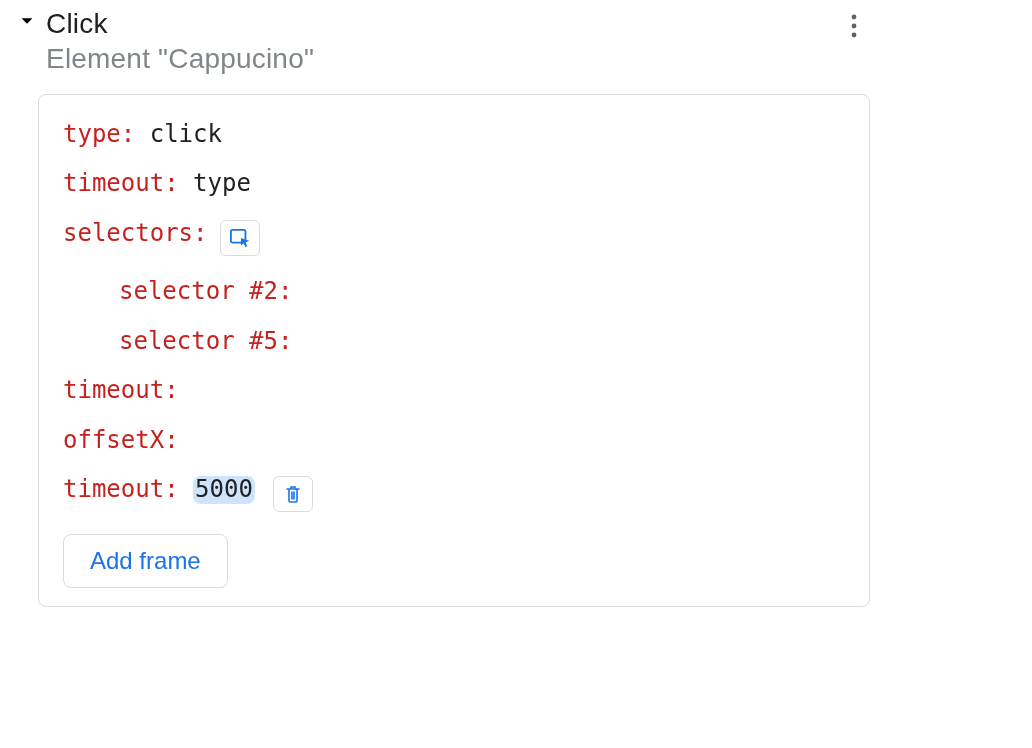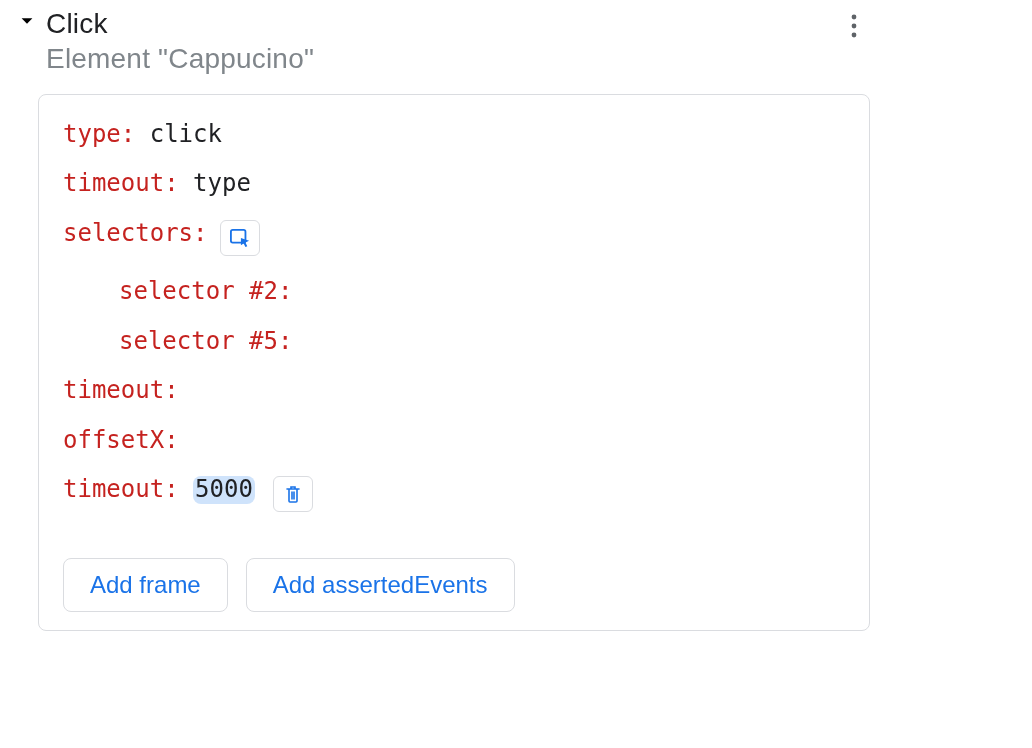--- a/index.html
+++ b/index.html
@@ -111,21 +111,20 @@
   .btn {
     font-family: -apple-system, BlinkMacSystemFont, "Segoe UI", Helvetica, Arial, sans-serif;
     font-size: 24px;
     color: #1a73e8;
     background: #fff;
     border: 1.5px solid #dadce0;
     border-radius: 8px;
     padding: 12px 26px;
     cursor: pointer;
     font-weight: 500;
-    margin-top: 24px;
   }
 </style>
 </head>
 <body>
 
 <div class="wrap">
   <div class="header-row">
     <div class="chevron">
       <svg width="18" height="18" viewBox="0 0 20 20">
         <path d="M4 7 L10 13 L16 7 Z" fill="currentColor"></path>
@@ -196,17 +195,16 @@
       <span class="iconbtn">
         <svg width="18" height="20" viewBox="0 0 18 20">
           <path d="M3 5 H15 M7 5 V3 H11 V5 M5 5 V17 A1 1 0 0 0 6 18 H12 A1 1 0 0 0 13 17 V5" fill="none" stroke="#1a73e8" stroke-width="1.6" stroke-linecap="round"></path>
           <path d="M8 8 V15 M10 8 V15" stroke="#1a73e8" stroke-width="1.6" stroke-linecap="round"></path>
         </svg>
       </span>
     </div>
 
     <div class="buttons">
       <button class="btn">Add frame</button>
-      <button class="btn">Add assertedEvents</button>
     </div>
 
   </div>
 </div>
 
 </body></html>

